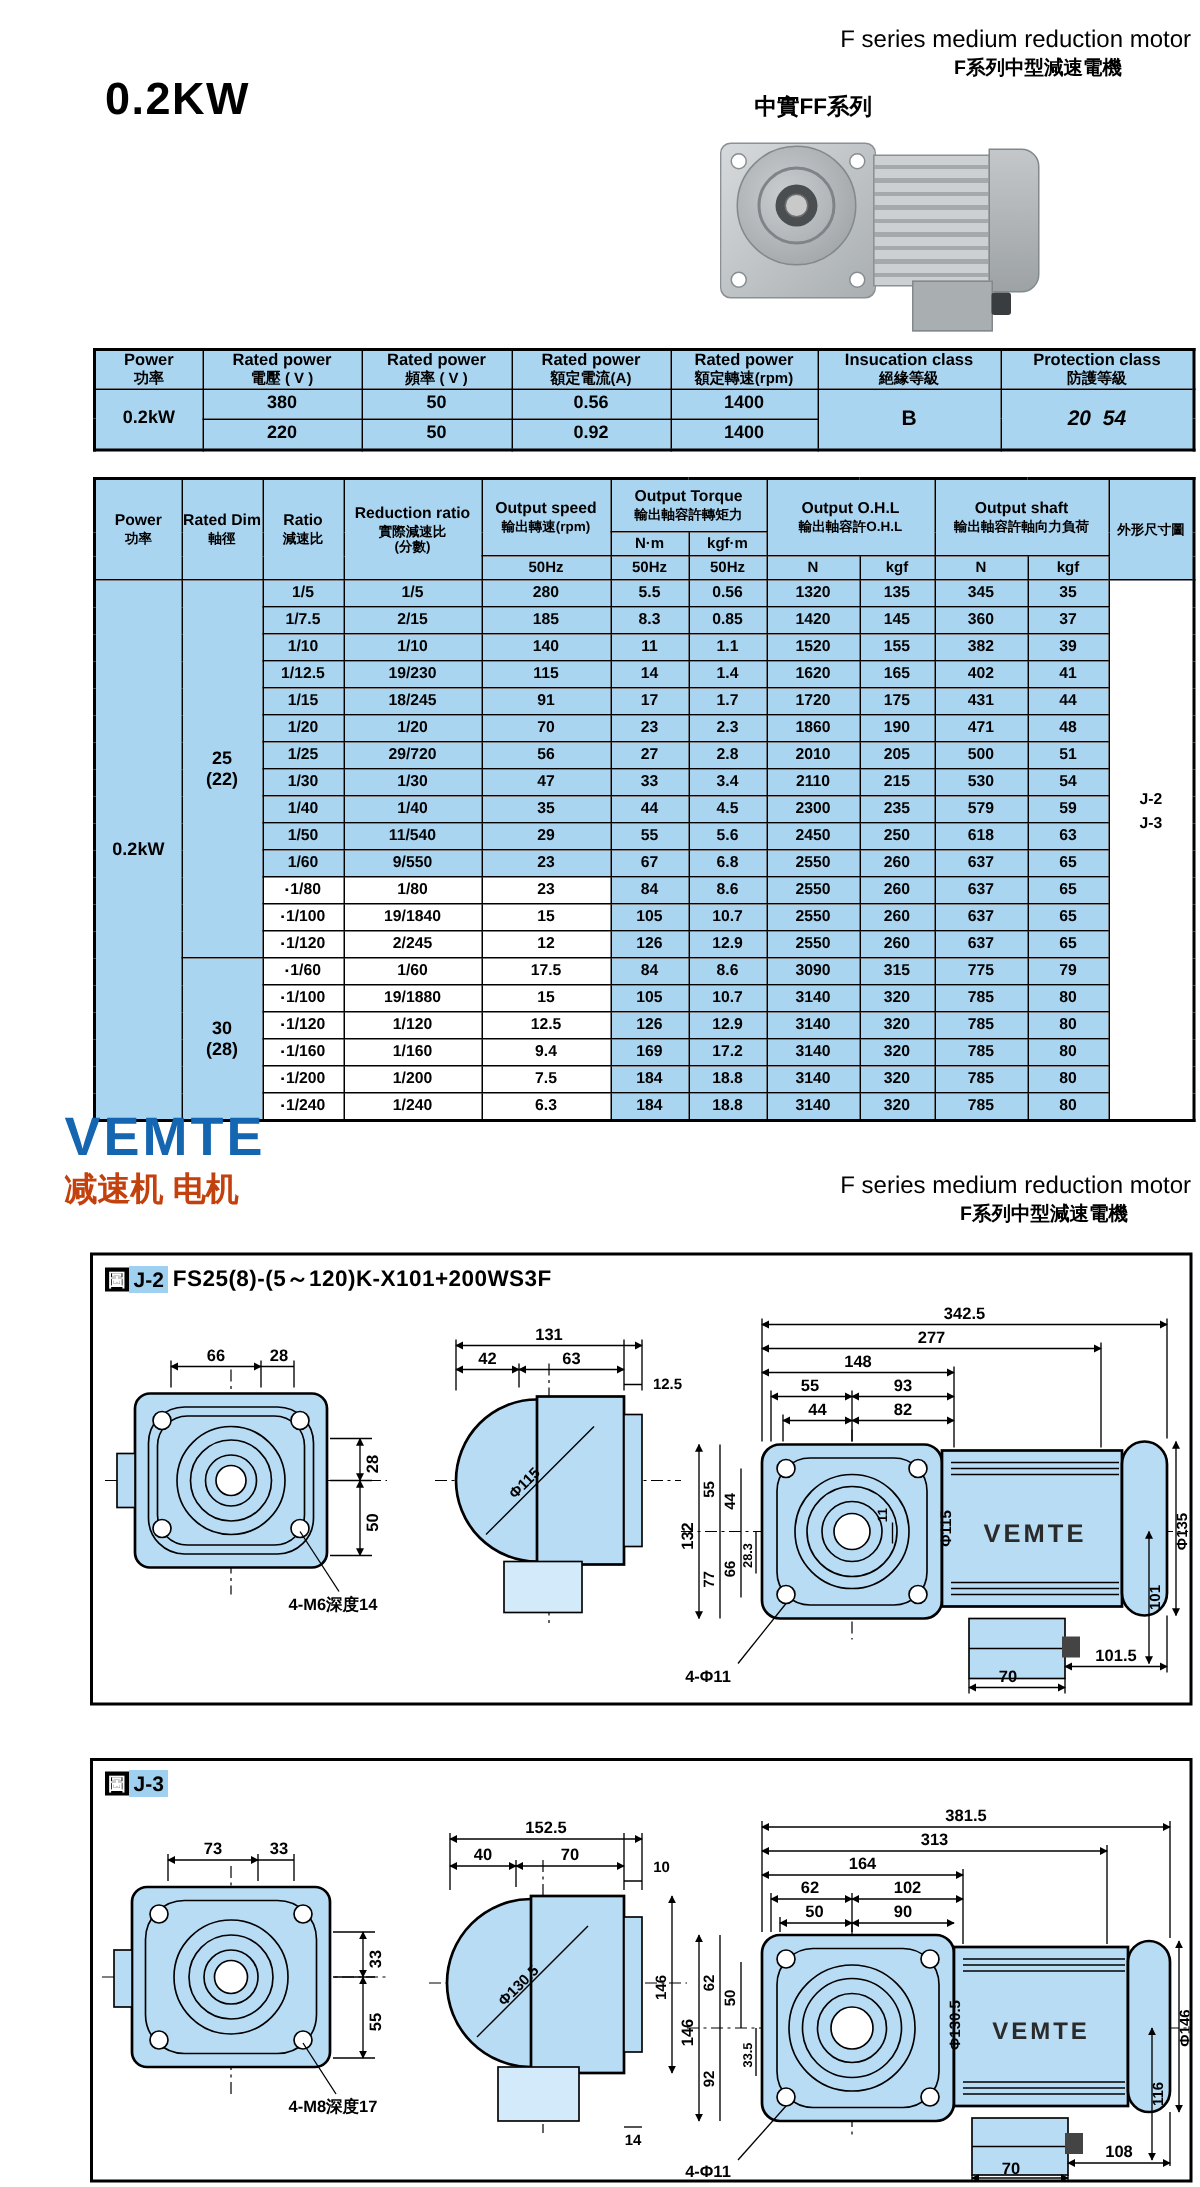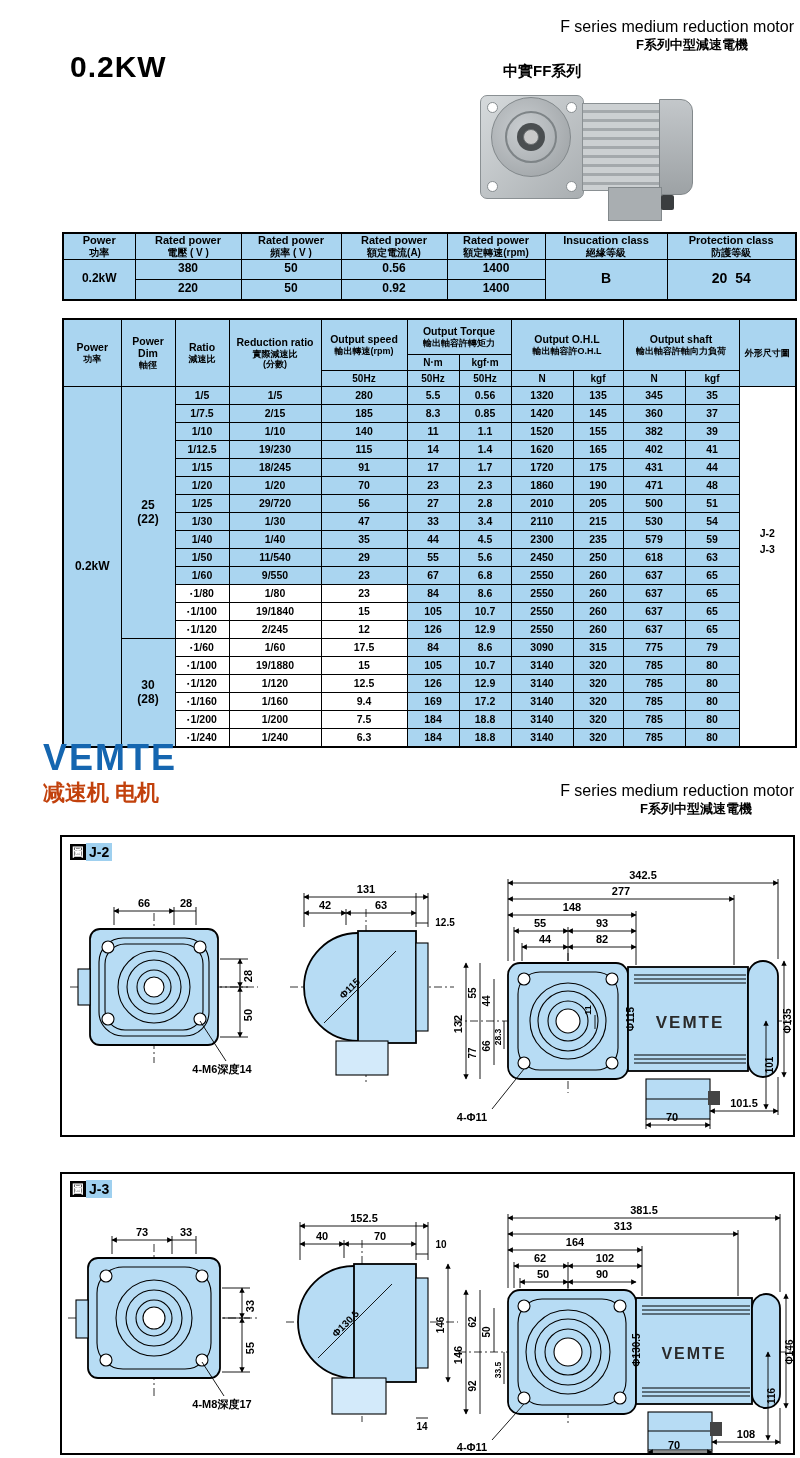--- a/index.html
+++ b/index.html
@@ -34,21 +34,21 @@
   
   table{border-collapse:collapse;table-layout:fixed;}
   .t1,.t2{position:absolute;left:62px;width:733px;border:2px solid #000;}
   .t1{top:232px;}
   .t2{top:318px;}
   th,td{border:1px solid #000;background:#aad5f0;font-weight:bold;text-align:center;
         padding:0;font-size:11px;line-height:1.12;overflow:hidden;}
   .t1 th{height:20px;}
   .t1 td{height:19px;font-size:12px;}
   .t1 .zh{font-size:10px;}
-  .pre{white-space:pre;}
+  .pre{white-space:pre;font-style:italic;}
   .t2 th{font-size:10.5px;}
   .t2 .zh{font-size:9px;display:block;}
   .t2 .hA th{height:34px;}
   .t2 .hB th,.t2 .hC th{height:15px;font-size:10px;}
   .t2 td{height:17px;font-size:10.5px;}
   .wh{background:#fff !important;}
   .noteCell{background:#fff !important;vertical-align:middle;font-size:11px;padding-bottom:50px;}
   .noteCell div{line-height:1.5;}
   .mk{font-size:7px;vertical-align:1px;margin-right:1px;}
 
@@ -161,21 +161,21 @@
         <col style="width:52px">
         <col style="width:62px">
         <col style="width:50px">
         <col style="width:62px">
         <col style="width:54px">
         <col style="width:57px">
       </colgroup>
     <thead>
       <tr class="hA">
         <th rowspan="3"><span>Power</span><span class="zh">功率</span></th>
-        <th rowspan="3"><span>Power Dim</span><span class="zh">軸徑</span></th>
+        <th rowspan="3"><span>Rated Dim</span><span class="zh">軸徑</span></th>
         <th rowspan="3"><span>Ratio</span><span class="zh">減速比</span></th>
         <th rowspan="3"><span>Reduction ratio</span><span class="zh">實際減速比</span><span class="zh">(分數)</span></th>
         <th rowspan="2"><span>Output speed</span><span class="zh">輸出轉速(rpm)</span></th>
         <th colspan="2"><span>Output Torque</span><span class="zh">輸出軸容許轉矩力</span></th>
         <th colspan="2" rowspan="2"><span>Output O.H.L</span><span class="zh">輸出軸容許O.H.L</span></th>
         <th colspan="2" rowspan="2"><span>Output shaft</span><span class="zh">輸出軸容許軸向力負荷</span></th>
         <th rowspan="3" style="font-size:9px;">外形尺寸圖</th>
       </tr>
       <tr class="hB">
         <th>N·m</th>
@@ -434,20 +434,21 @@
       <div class="logo-zh">减速机 电机</div>
     </div>
   </div>
   <div class="abs mid-en">F series medium reduction motor</div>
   <div class="abs mid-zh">F系列中型減速電機</div>
 
   <div class="panel p1">
     <div class="ptitle">
       <span class="tagbox">圖</span>
       <span class="tagid">J-2</span>
+      <span class="ptext">FS25(8)-(5～120)K-X101+200WS3F</span>
     </div>
     <svg class="draw" width="731" height="266" viewBox="0 0 731 266">
       <defs>
         <marker id="a1" viewBox="0 0 10 10" refX="9" refY="5" markerWidth="6" markerHeight="6" orient="auto-start-reverse">
             <path d="M0,0L10,5L0,10z"></path>
           </marker>
       </defs>
 
       <line class="cl" x1="8" y1="120" x2="196" y2="120"></line>
         <line class="cl" x1="92" y1="46" x2="92" y2="196"></line>

